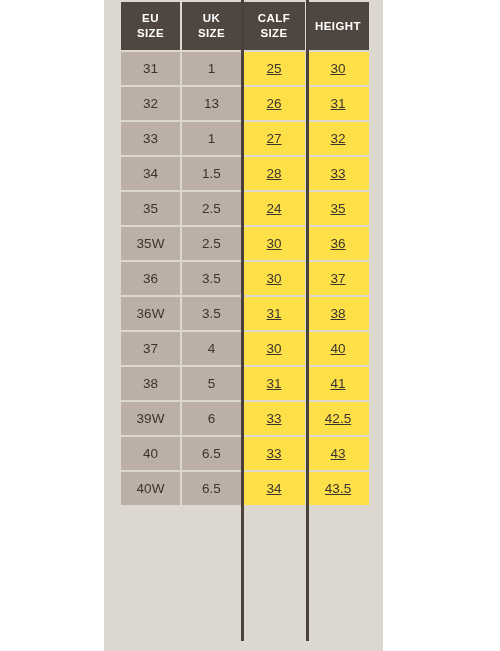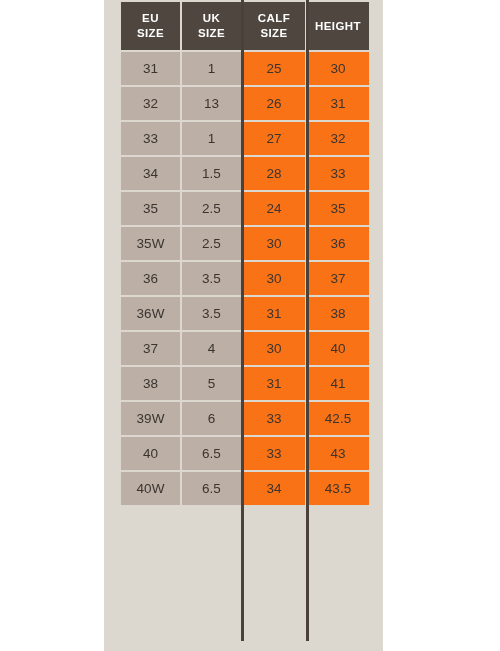--- a/index.html
+++ b/index.html
@@ -70,22 +70,23 @@
   table.size-chart tbody td {
     height: 33px;
     font-size: 13.5px;
     color: #3b342f;
   }
   td.tan {
     background: #bcafa6;
     color: #423b35;
   }
   td.wht {
-    background: #f97316;
+    background: #fde047;
     color: #2f2a26;
+    text-decoration: underline;
   }
 
   
   col.c1 { width: 59px; }
   col.c2 { width: 59px; }
   col.c3 { width: 62px; }
   col.c4 { width: 62px; }
 
   
   .vdivider {

